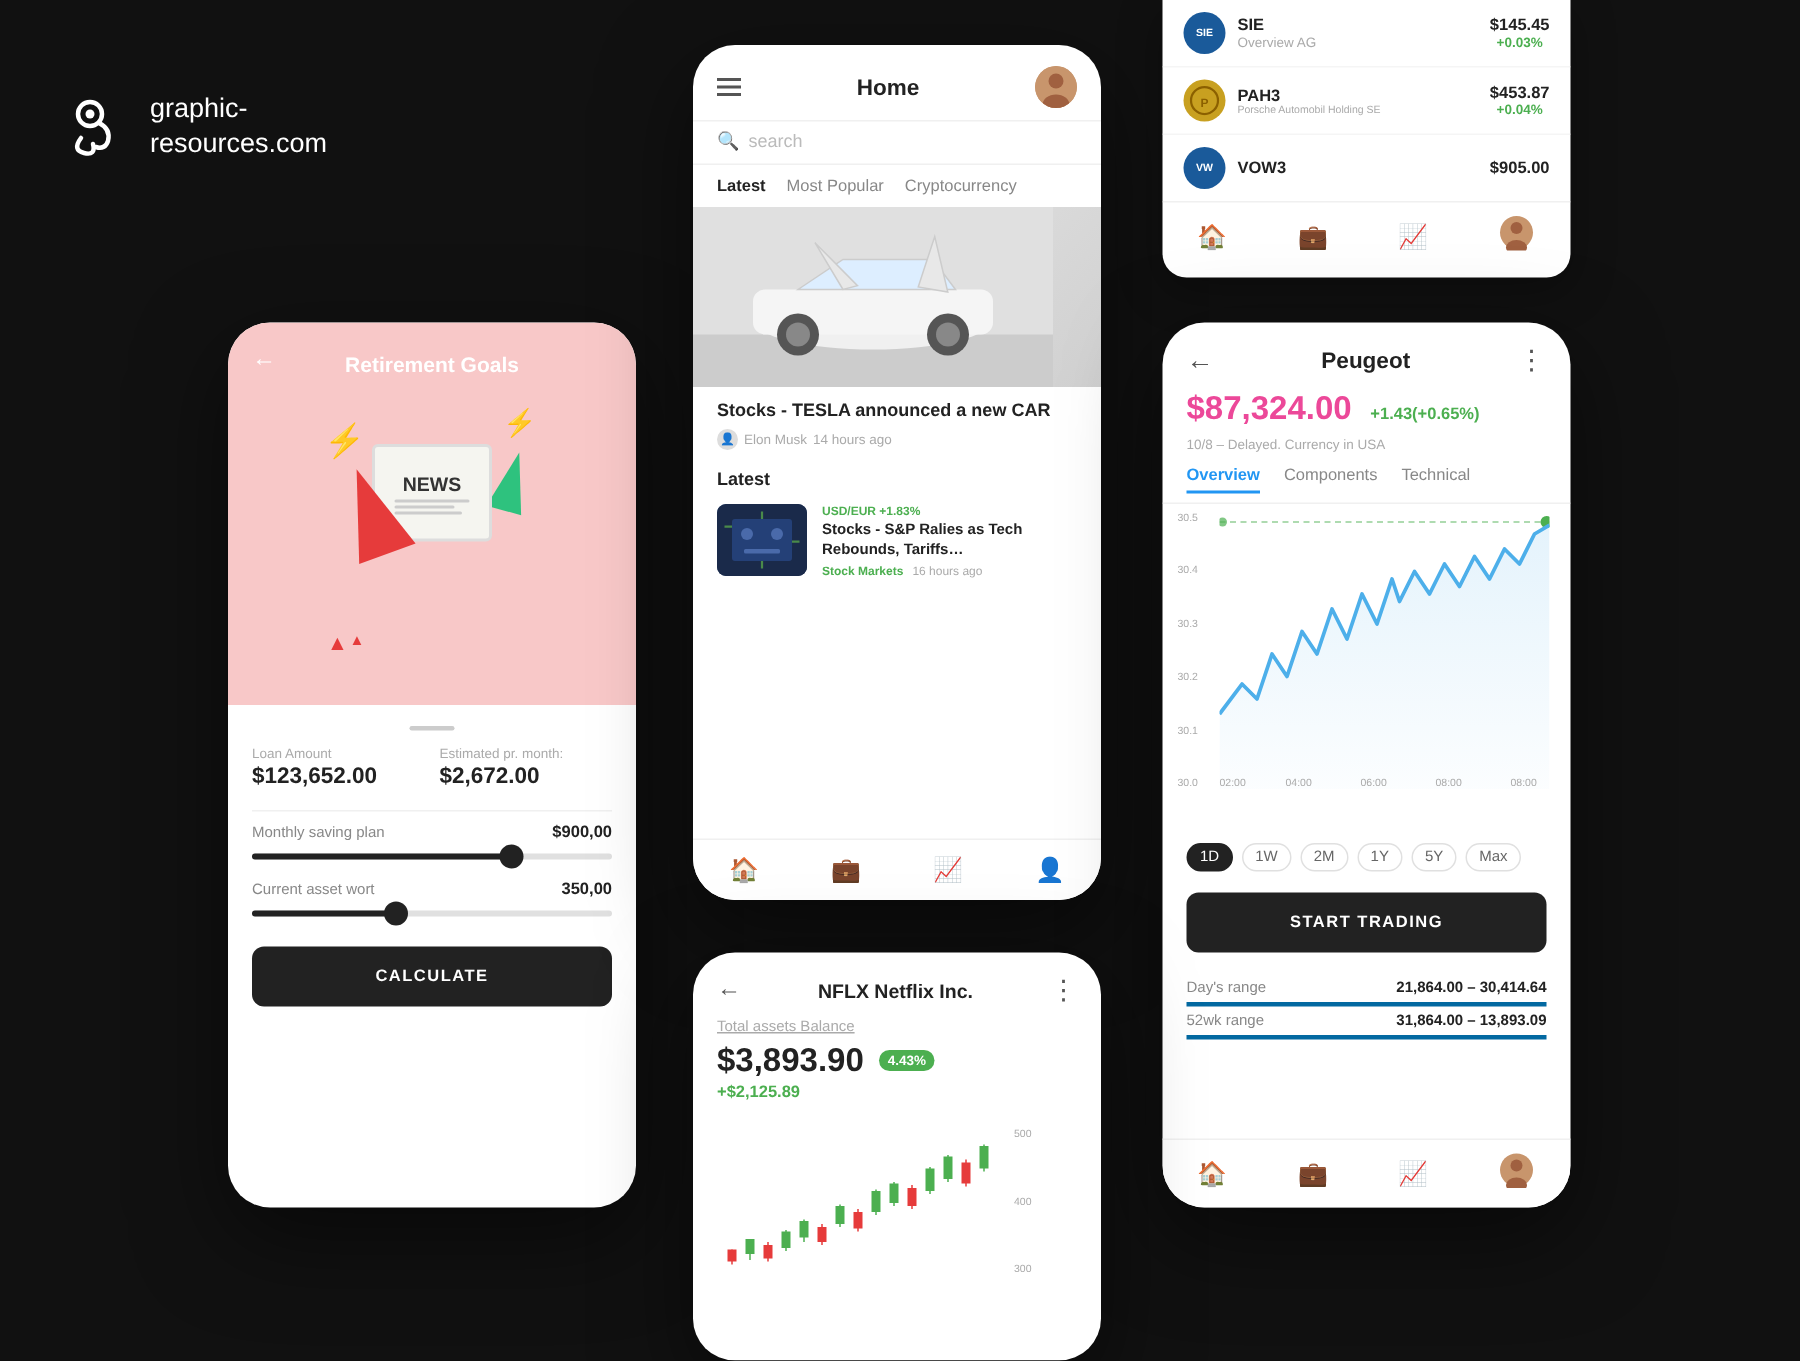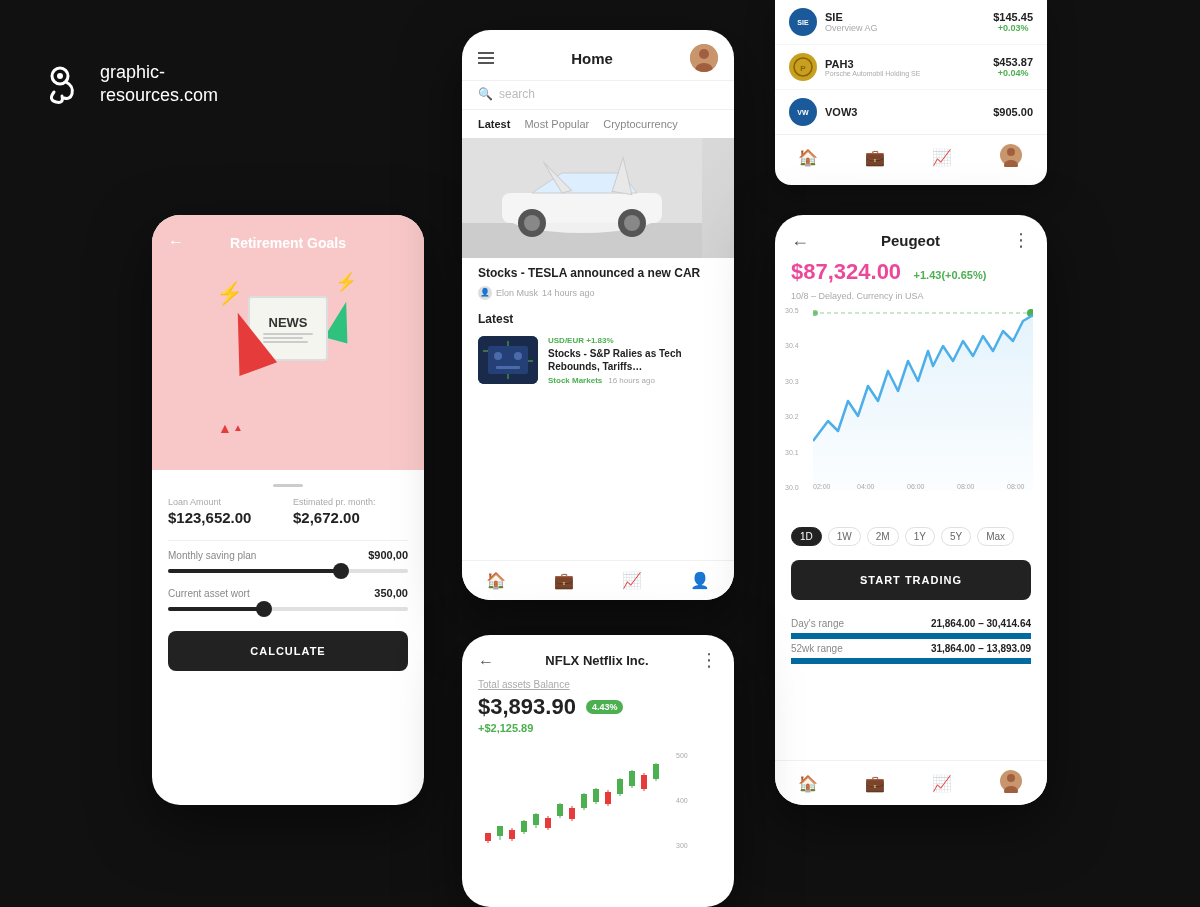--- a/index.html
+++ b/index.html
@@ -547,21 +547,21 @@
       cursor: pointer;
       text-align: center;
     }
     .phone4-stats {
       padding: 6px 16px;
     }
     .stat-row {
       display: flex;
       justify-content: space-between;
       padding: 4px 0;
-      border-bottom: 6px solid #0369a1;
+      border-bottom: 3px solid #0369a1;
     }
     .stat-label {
       font-size: 10px;
       color: #888;
     }
     .stat-value {
       font-size: 10px;
       color: #222;
       font-weight: 600;
     }
@@ -863,20 +863,25 @@
   <div class="phone4-header">
     <span style="font-size:18px;cursor:pointer;color:#555">←</span>
     <span class="phone4-title">Peugeot</span>
     <span class="phone4-dots">⋮</span>
   </div>
   <div class="phone4-price">
     <span class="phone4-main-price">$87,324.00</span>
     <span class="phone4-price-change">+1.43(+0.65%)</span>
   </div>
   <div class="phone4-delay">10/8 – Delayed. Currency in USA</div>
+  <div class="phone4-tabs">
+    <span class="phone4-tab active">Overview</span>
+    <span class="phone4-tab">Components</span>
+    <span class="phone4-tab">Technical</span>
+  </div>
 
   
   <div style="position:relative;padding:0 10px;height:220px">
 
     <div style="position:absolute;left:10px;top:6px;bottom:30px;width:28px;display:flex;flex-direction:column;justify-content:space-between">
       <span style="font-size:7px;color:#aaa">30.5</span>
       <span style="font-size:7px;color:#aaa">30.4</span>
       <span style="font-size:7px;color:#aaa">30.3</span>
       <span style="font-size:7px;color:#aaa">30.2</span>
       <span style="font-size:7px;color:#aaa">30.1</span>

